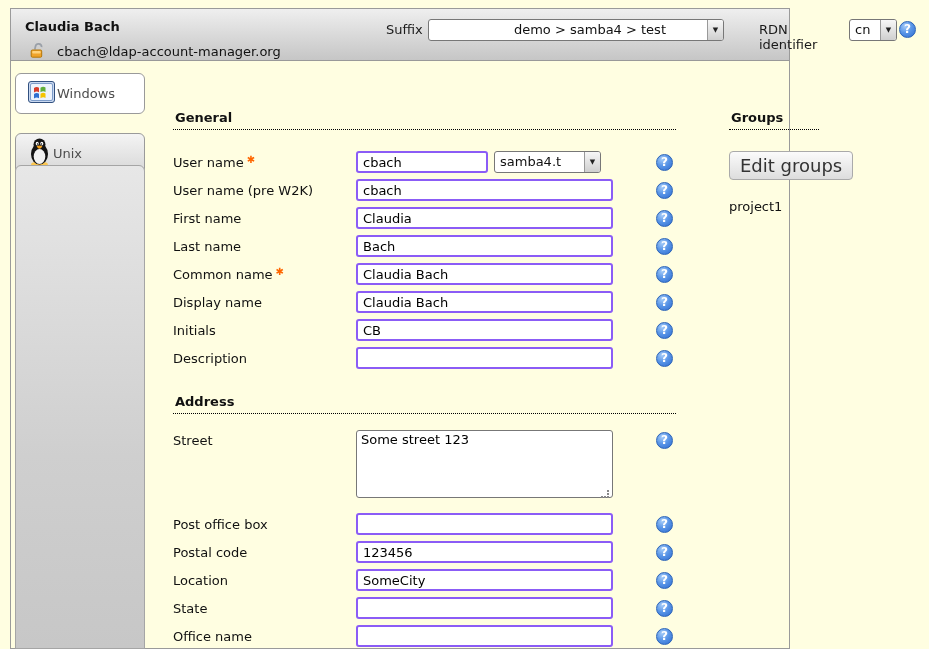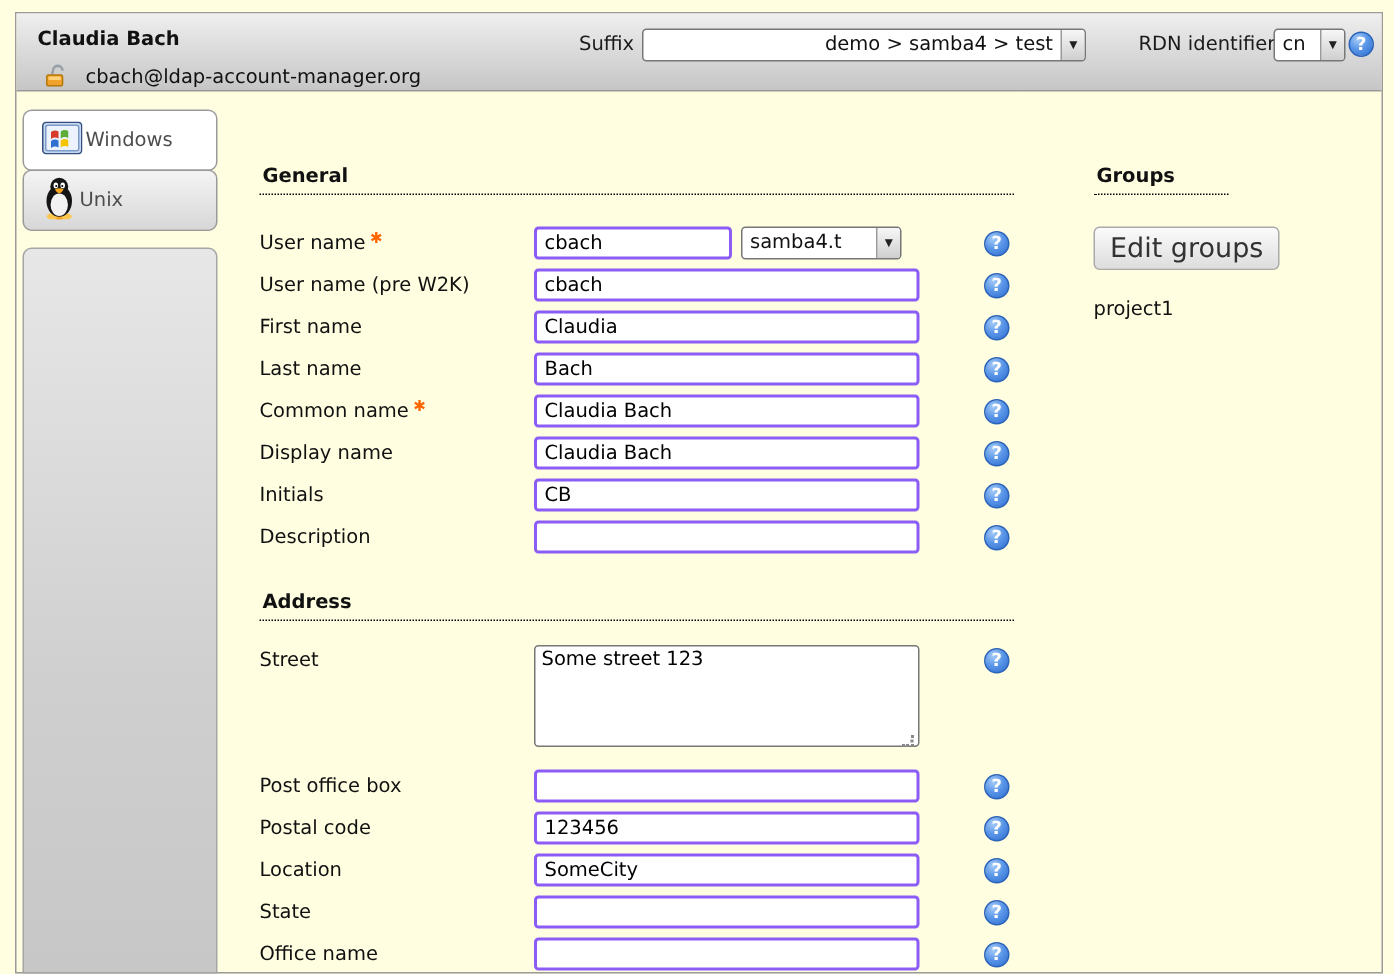--- a/index.html
+++ b/index.html
@@ -1,52 +1,52 @@
 <!DOCTYPE html>
 <html><head>
 <meta charset="utf-8">
 <style>
   * { margin:0; padding:0; box-sizing:border-box; }
   html,body { width:929px; height:649px; overflow:hidden;
     font-family:"DejaVu Sans","Liberation Sans",sans-serif; font-size:13px; color:#111;
     background:#fffee1; }
-  .window { position:absolute; left:10px; top:8px; width:912px; height:641px;
+  .window { position:absolute; left:10px; top:8px; width:780px; height:641px;
     border:1px solid #9a9a9a; background:#fffee1; }
   
   .titlebar { position:relative; height:52px;
     background:linear-gradient(180deg,#efefef 0%,#dcdcdc 45%,#c6c6c6 100%);
     border-bottom:1px solid #999; }
   .tb-title { position:absolute; left:14px; top:10px; font-weight:bold; }
   .tb-label { position:absolute; top:13px; color:#1a1a1a; }
   .lock { position:absolute; left:18px; top:33px; }
   .tb-email { position:absolute; left:46px; top:35px; }
   
   .fsel { display:inline-flex; align-items:stretch; background:#fff;
     border:1px solid #777; border-radius:3px; height:22px; overflow:hidden; cursor:pointer; }
   .fsel .txt { flex:1; padding:2px 5px; white-space:nowrap; overflow:hidden; }
   .fsel .txt.right { text-align:right; }
   .fsel .arrow { width:16px; border-left:1px solid #999;
     background:linear-gradient(#f7f7f7,#cfcfcf); display:flex; align-items:center;
     justify-content:center; font-size:7px; color:#222; }
-  .sel-suffix { position:absolute; left:417px; top:10px; width:296px; }
+  .sel-suffix { position:absolute; left:417px; top:10px; width:296px;gap:36px; }
   .sel-rdn { position:absolute; left:838px; top:10px; width:48px; }
   
   .help { display:inline-block; width:17px; height:17px; border-radius:50%;
     background:radial-gradient(circle at 35% 28%, #a6ccf8 0%, #5b97e8 45%, #2e6cd0 100%);
     border:1px solid #2b63b8; color:#fff; font-weight:bold; font-size:12px;
     line-height:15px; text-align:center; cursor:pointer; }
   .help-tb { position:absolute; left:888px; top:12px; }
   
   .body { position:absolute; left:0; top:53px; right:0; bottom:0; }
   .tabcol { position:absolute; left:4px; top:11px; bottom:0; width:132px; }
   .tab { position:absolute; left:0; width:130px; height:41px; border:1px solid #9a9a9a;
     border-radius:6px; display:flex; align-items:center; gap:2px; padding-left:12px;
     cursor:pointer; color:#4d4d4d; }
   .tab.active { background:#fff; top:0; }
-  .tab.inactive { background:linear-gradient(#f4f4f4,#d7d7d7); top:40px; }
+  .tab.inactive { background:linear-gradient(#f4f4f4,#d7d7d7); top:60px; }
   .tabfiller { position:absolute; left:0; top:92px; bottom:-1px; width:130px;
     border:1px solid #a5a5a5; border-radius:6px 6px 0 0;
     background:linear-gradient(180deg,#e7e7e7 0%,#cfcfcf 60%,#c7c7c7 100%); }
   .content { position:absolute; left:146px; top:0; right:0; bottom:0; padding:48px 0 0 16px; }
   .sect { width:503px; font-weight:bold; padding:0 0 4px 2px;
     border-bottom:1px dotted #000; }
   .sect.first { margin-bottom:18px; }
   .sect.addr { margin-top:22px; margin-bottom:16px; }
   .frow { position:relative; display:flex; align-items:center; height:28px; width:503px; }
   .frow .lbl { width:183px; }

